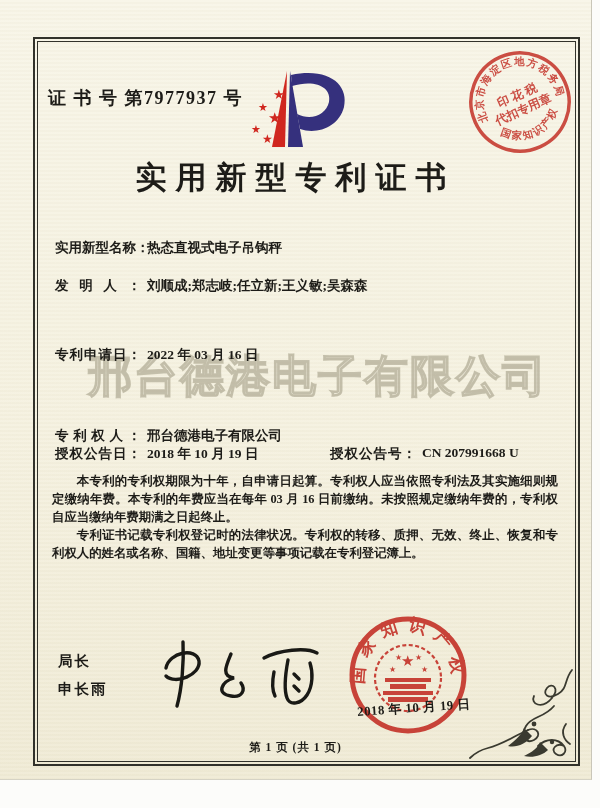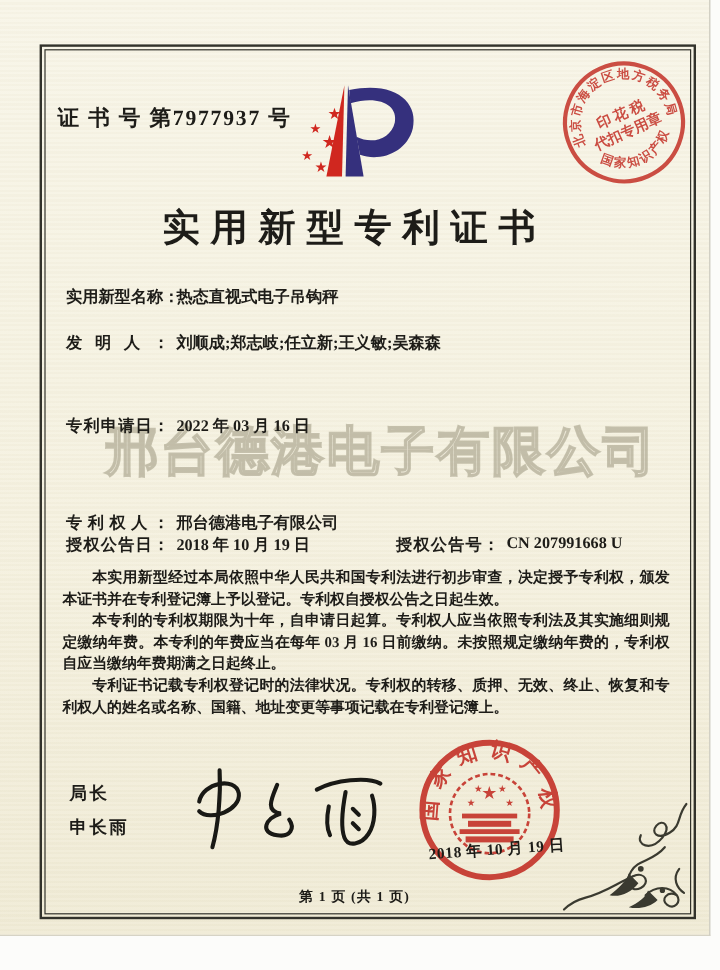--- a/index.html
+++ b/index.html
@@ -21,21 +21,21 @@
     position:absolute;left:33px;top:37px;width:543px;height:725px;
     border:2px solid #32322b;
   }
   .frame-inner{position:absolute;inset:2px;border:1px solid #32322b;}
   .cert-no{
     position:absolute;left:48px;top:86px;font-size:18px;font-weight:700;
     letter-spacing:1.5px;
   }
   .logo{position:absolute;left:229px;top:63px;width:128px;height:102px;}
   .title{
-    position:absolute;left:0;top:169px;width:591px;text-align:center;
+    position:absolute;left:0;top:157px;width:591px;text-align:center;
     font-size:31px;font-weight:700;letter-spacing:9px;
   }
   .row{position:absolute;left:55px;font-size:13.5px;font-weight:700;white-space:nowrap;}
   .f-label{
     display:inline-block;width:86px;text-align:justify;text-align-last:justify;
     vertical-align:top;
   }
   .f-value{margin-left:6px;}
   .row-name{top:239px;} .row-inventor{top:277px;} .row-patno{top:311px;}
   .row-filing{top:346px;} .row-patentee{top:399px;margin-top:28px;} .row-address{top:417px;}
@@ -112,21 +112,20 @@
   <div class="row row-grant">
     <span>
       <span class="f-label">授权公告日：</span><span class="f-value">2018 年 10 月 19 日</span>
     </span>
     <span class="grant-right">
       <span class="f-label">授权公告号：</span><span class="f-value">CN 207991668 U</span>
     </span>
   </div>
 
   <div class="body-text">
-    <p>本实用新型经过本局依照中华人民共和国专利法进行初步审查，决定授予专利权，颁发本证书并在专利登记簿上予以登记。专利权自授权公告之日起生效。</p>
     <p>本专利的专利权期限为十年，自申请日起算。专利权人应当依照专利法及其实施细则规定缴纳年费。本专利的年费应当在每年 03 月 16 日前缴纳。未按照规定缴纳年费的，专利权自应当缴纳年费期满之日起终止。</p>
     <p>专利证书记载专利权登记时的法律状况。专利权的转移、质押、无效、终止、恢复和专利权人的姓名或名称、国籍、地址变更等事项记载在专利登记簿上。</p>
   </div>
 
   <div class="director-title">局长</div>
   <div class="director-name">申长雨</div>
 
   <svg class="signature" viewBox="0 0 195 88">
     <g fill="none" stroke="#191915" stroke-width="3.4" stroke-linecap="round">
       <path d="M30,38 C33,22 60,17 63,31 C65,45 39,55 30,46"></path>

